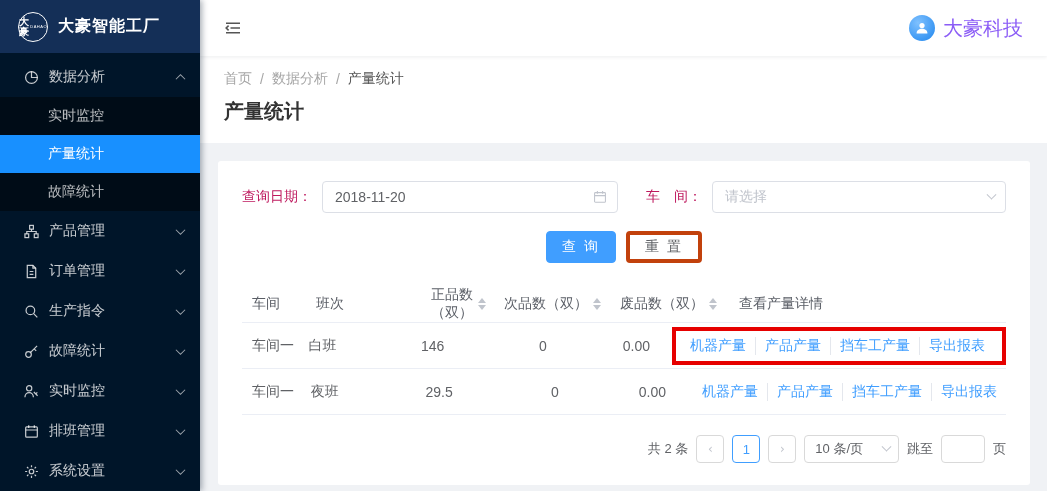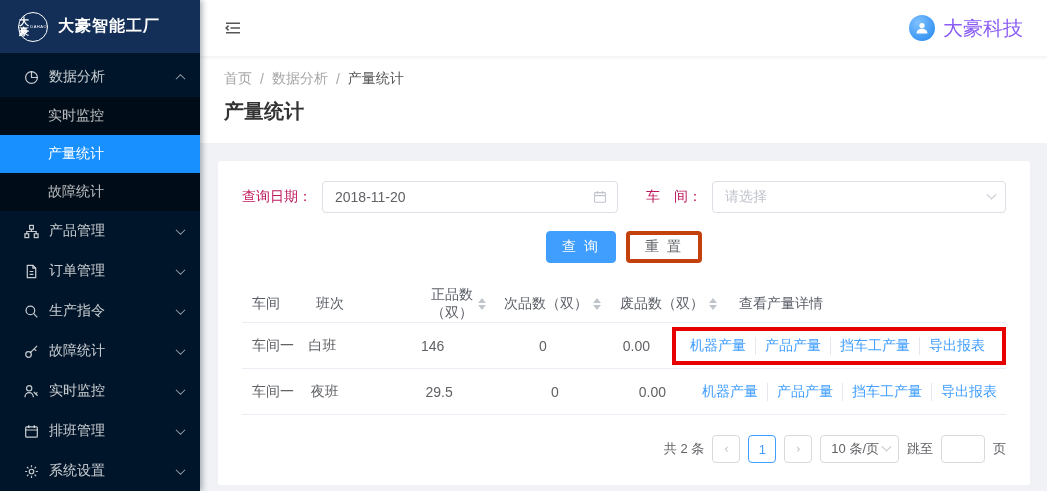--- a/index.html
+++ b/index.html
@@ -78,21 +78,21 @@
   .links { display:flex; align-items:center; }
   .alink { color:#409eff; cursor:pointer; padding:0 9px; white-space:nowrap; }
   .alink:first-child { padding-left:0; }
   .links .alink + .alink { border-left:1px solid #e4e7ed; }
   .red-box { border:4px solid #e60000; padding:6px 8px 6px 14px; margin:-10px 0 -10px -14px; display:inline-flex; }
 
   
   .pager { display:flex; justify-content:flex-end; align-items:center; gap:8px; margin-top:20px; color:#606266; font-size:13px; }
   .pg-btn { width:28px; height:28px; border:1px solid #d9d9d9; border-radius:4px; background:#fff; display:flex; align-items:center; justify-content:center; color:#c0c4cc; cursor:pointer; font-size:12px; }
   .pg-cur { width:28px; height:28px; border:1px solid #409eff; border-radius:4px; color:#409eff; display:flex; align-items:center; justify-content:center; cursor:pointer; }
-  .pg-size { height:28px; border:1px solid #d9d9d9; border-radius:4px; padding:0 8px 0 10px; display:flex; align-items:center; gap:4px; cursor:pointer; background:#fff; }
+  .pg-size { height:28px; border:1px solid #d9d9d9; border-radius:4px; padding:0 8px 0 10px; display:flex; align-items:center; gap:20px; cursor:pointer; background:#fff; }
   .pg-jump-input { width:44px; height:28px; border:1px solid #d9d9d9; border-radius:4px; background:#fff; }
   .arr { font-family:"DejaVu Sans",sans-serif; }
 </style>
 </head>
 <body>
 
 <div class="app">
 
   <aside class="sidebar">
     <div class="logo">

